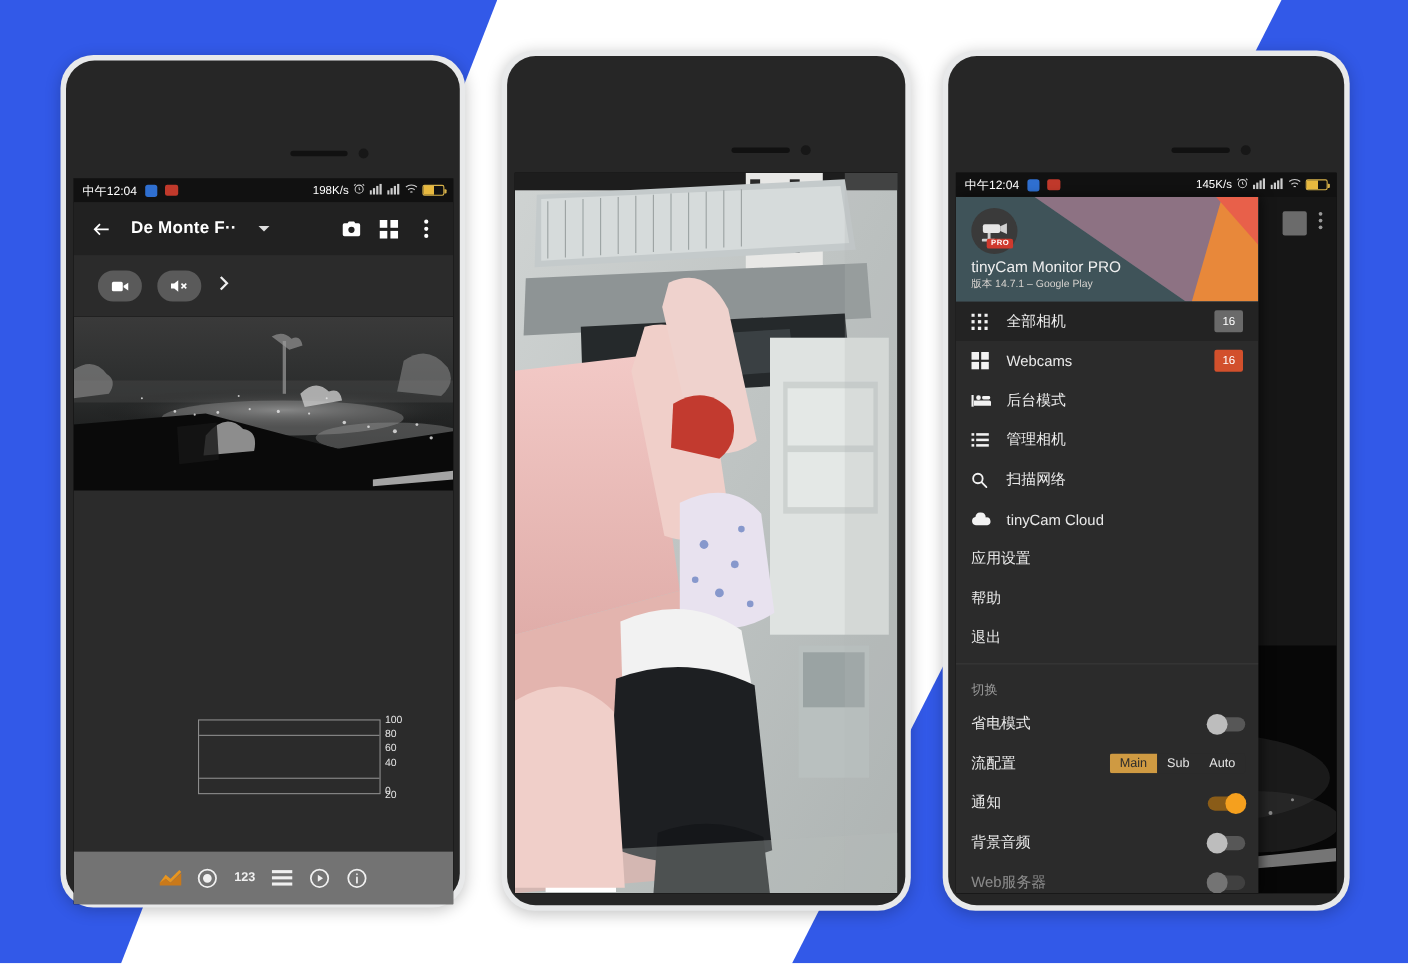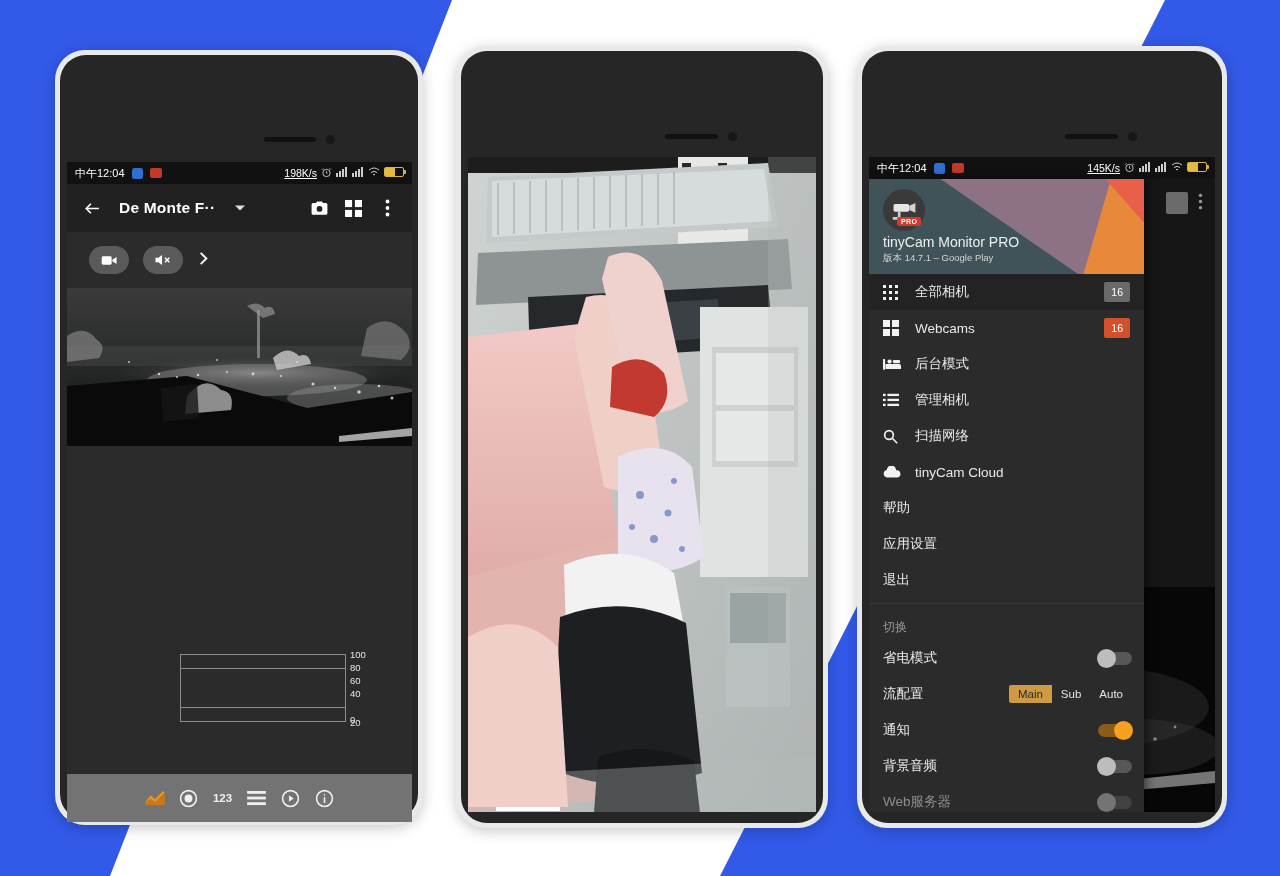--- a/index.html
+++ b/index.html
@@ -44,21 +44,21 @@
   
   #phone3{left:857px;top:46px;width:370px;height:782px;}
   #phone3 .speaker{left:203px;top:83px;width:53px;}
   #phone3 .camdot{left:266px;top:81px;}
   #phone3 .screen{left:12px;top:111px;width:346px;height:655px;}
 
   
   .statusbar{display:flex;align-items:center;height:22px;padding:0 8px;
     background:#111;color:#fff;font-size:11px;}
   .sb-left{display:flex;align-items:center;gap:7px;}
-  .sb-right{margin-left:auto;display:flex;align-items:flex-start;gap:4px;font-size:10.5px;text-decoration:underline;}
+  .sb-right{margin-left:auto;display:flex;align-items:center;gap:4px;font-size:10.5px;}
   .sb-badge{width:11px;height:11px;border-radius:2.5px;background:#2f6fd0;
     display:inline-block;}
   .sb-badge2{width:12px;height:10px;border-radius:2px;background:#c0392b;display:inline-block;}
   .icn{display:inline-block;opacity:.92;}
   .battery{width:20px;height:10px;border:1px solid #d8b24a;border-radius:2px;
     position:relative;box-sizing:border-box;background:linear-gradient(to right,#e8b93f 55%,transparent 55%);}
   .battery:after{content:"";position:absolute;right:-3px;top:2.5px;width:2px;height:4px;background:#d8b24a;border-radius:0 1px 1px 0;}
 
   
   .app1{position:absolute;inset:0;background:#2b2b2b;display:flex;flex-direction:column;}
@@ -582,24 +582,24 @@
           <div class="drow">
             <span class="dic">
               <svg width="18" height="13" viewBox="0 0 22 14" fill="#f2f2f2">
                   <path d="M5 13a4.6 4.6 0 0 1 -0.4 -9.1A5.6 5.6 0 0 1 16 4.4 3.8 3.8 0 0 1 17.8 13z"></path>
                 </svg>
             </span>
             <span class="dlab">tinyCam Cloud</span>
           </div>
 
           <div class="drow plain">
+            <span class="dlab">应用设置</span>
+          </div>
+          <div class="drow plain">
             <span class="dlab">帮助</span>
-          </div>
-          <div class="drow plain">
-            <span class="dlab">应用设置</span>
           </div>
           <div class="drow plain">
             <span class="dlab">退出</span>
           </div>
 
           <div class="dsep"></div>
 
           <div class="dsec">切换</div>
 
           <div class="srow">

